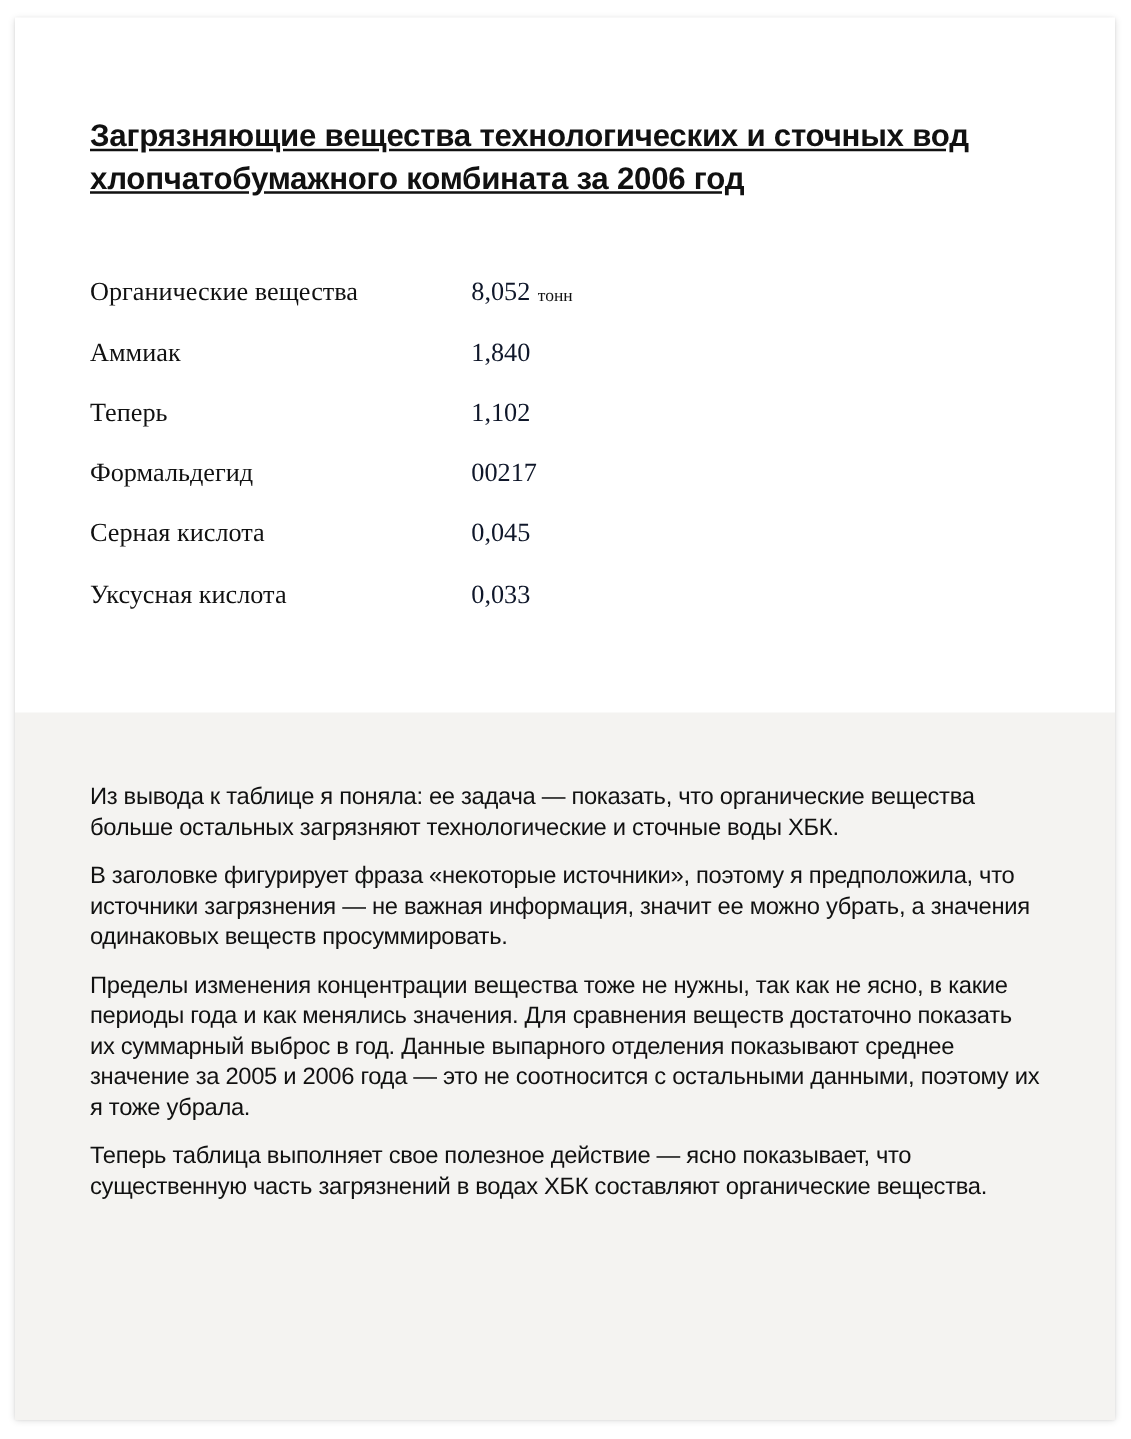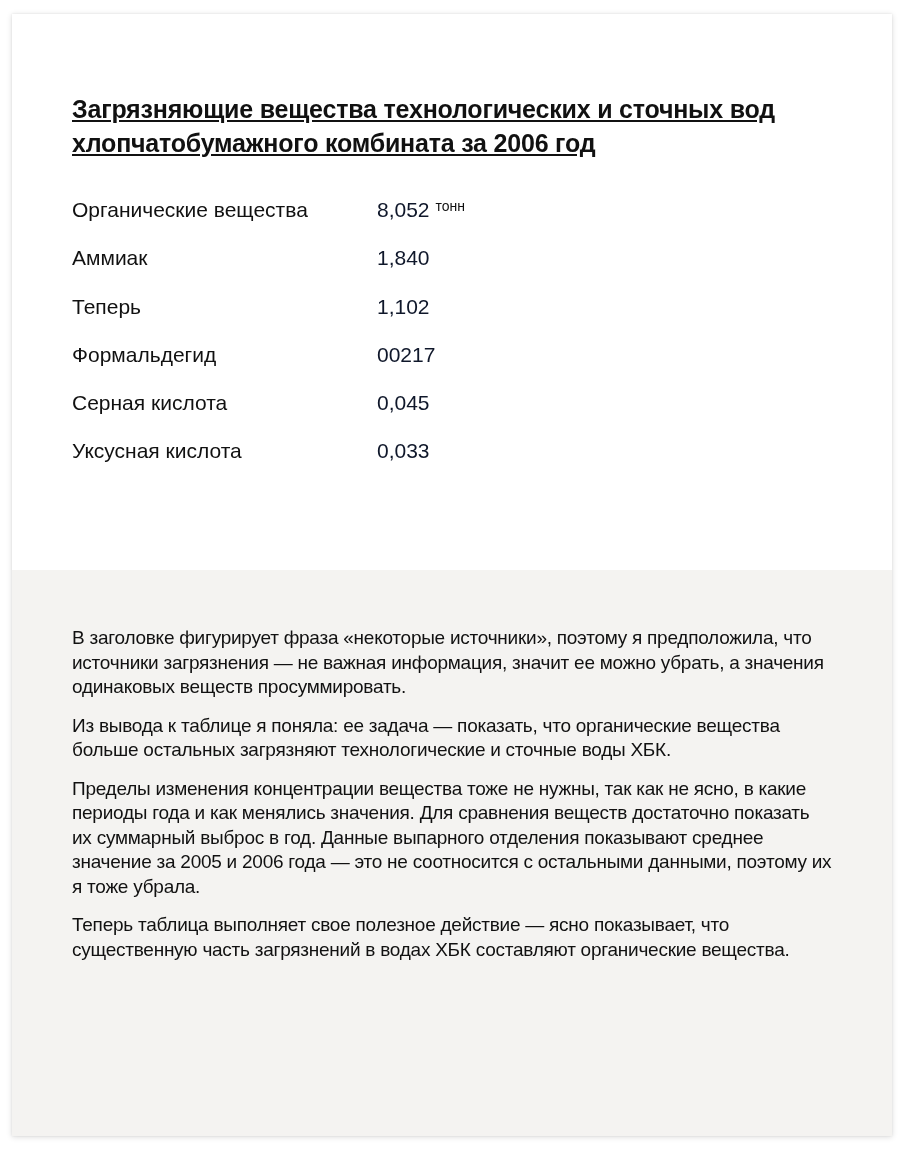--- a/index.html
+++ b/index.html
@@ -56,21 +56,22 @@
     }
     .table {
       position: absolute;
       left: 60px;
       top: 184px;
       width: 600px;
     }
     .row {
       display: flex;
       height: 48.3px;
-      align-items: flex-start;
+      align-items: flex-end;
+      font-family: Liberation Serif, serif;
     }
     .row .name {
       width: 305px;
       font-size: 21px;
       color: #111111;
     }
     .row .value {
       font-size: 21px;
       color: #0f172a;
     }
@@ -124,19 +125,19 @@
       </div>
       <div class="row">
         <span class="name">Уксусная кислота</span>
         <span class="value">0,033</span>
       </div>
     </div>
   </div>
 
   <div class="bottom">
     <div class="commentary">
+      <p>Из вывода к таблице я поняла: ее задача — показать, что органические вещества больше остальных загрязняют технологические и сточные воды ХБК.</p>
       <p>В заголовке фигурирует фраза «некоторые источники», поэтому я предположила, что источники загрязнения — не важная информация, значит ее можно убрать, а значения одинаковых веществ просуммировать.</p>
-      <p>Из вывода к таблице я поняла: ее задача — показать, что органические вещества больше остальных загрязняют технологические и сточные воды ХБК.</p>
       <p>Пределы изменения концентрации вещества тоже не нужны, так как не ясно, в какие периоды года и как менялись значения. Для сравнения веществ достаточно показать их суммарный выброс в год. Данные выпарного отделения показывают среднее значение за 2005 и 2006 года — это не соотносится с остальными данными, поэтому их я тоже убрала.</p>
       <p>Теперь таблица выполняет свое полезное действие — ясно показывает, что существенную часть загрязнений в водах ХБК составляют органические вещества.</p>
     </div>
   </div>
 </div>
 
 </body></html>

